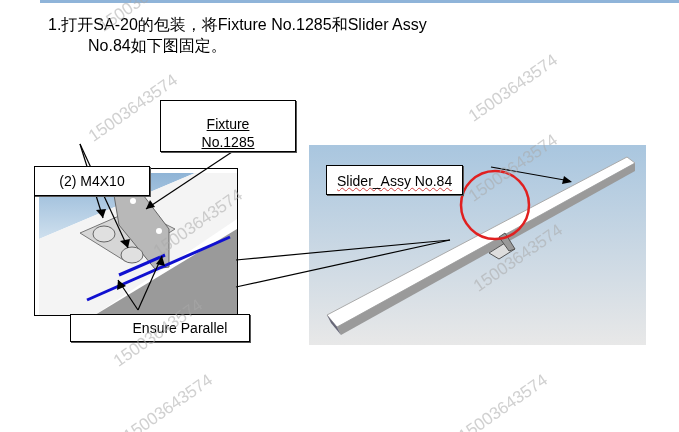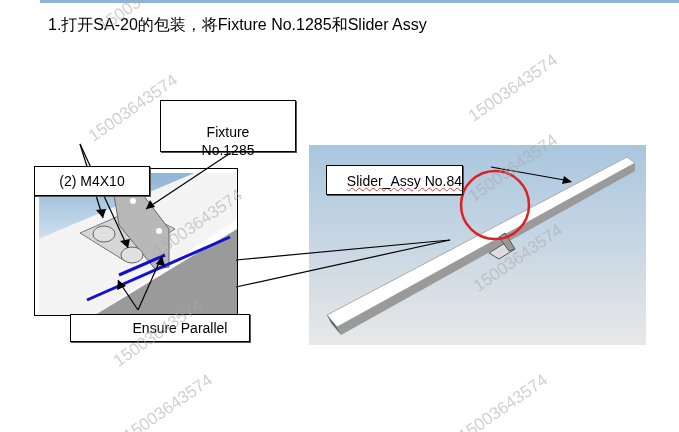--- a/index.html
+++ b/index.html
@@ -15,20 +15,21 @@
         transform-origin:left top; white-space:nowrap; pointer-events:none; }
   svg { position:absolute; left:0; top:0; }
 </style>
 </head>
 <body>
 
 <div class="topbar"></div>
 
 <div class="title">
   <span>1.打开SA-20的包装，将Fixture No.1285和Slider Assy</span>
+  <span class="l2">No.84如下图固定。</span>
 </div>
 
 <div class="photo" style="left:34px; top:168px; width:202px; height:146px; background:#fff;">
   <svg width="202" height="146">
     <defs>
       <linearGradient id="sky" x1="0" y1="0" x2="0" y2="1">
         <stop offset="0" stop-color="#8fb4d6"></stop>
           <stop offset="1" stop-color="#cfe0ee"></stop>
       </linearGradient>
     </defs>
@@ -82,30 +83,30 @@
     <polygon points="118,280 117,290 126,286"></polygon>
     <polygon points="162,256 156,264 165,266"></polygon>
     <polygon points="572,182 562,184 564,176"></polygon>
   </g>
 </svg>
 
 <div class="callout" style="left:34px; top:118px; width:114px; height:28px; line-height:28px;margin-top:48px;">
   <span>(2) M4X10</span>
 </div>
 
-<div class="callout" style="left:160px; top:100px; width:136px; height:52px; line-height:18px; padding-top:22px; box-sizing:border-box;">
+<div class="callout" style="left:160px; top:100px; width:136px; height:52px; line-height:18px; padding-top:14px; box-sizing:border-box;text-decoration:underline;">
   <span>Fixture</span><br>
   <span>No.1285</span>
 </div>
 
 <div class="callout" style="left:70px; top:314px; width:138px; height:26px; line-height:26px;padding-left:40px;">
   <span>Ensure Parallel</span>
 </div>
 
-<div class="callout" style="left:326px; top:165px; width:137px; height:30px; line-height:30px; text-align:right; padding-left:10px; box-sizing:border-box;">
+<div class="callout" style="left:326px; top:165px; width:137px; height:30px; line-height:30px; text-align:left; padding-left:10px; box-sizing:border-box;">
   <span style="text-decoration:underline wavy #d04040; text-decoration-thickness:1px;">Slider_Assy No.84</span>
 </div>
 
 <div class="wm" style="left:95px; top:20px;">15003643574</div>
 <div class="wm" style="left:465px; top:110px;">15003643574</div>
 <div class="wm" style="left:85px; top:130px;">15003643574</div>
 <div class="wm" style="left:150px; top:245px;">15003643574</div>
 <div class="wm" style="left:465px; top:190px;">15003643574</div>
 <div class="wm" style="left:470px; top:280px;">15003643574</div>
 <div class="wm" style="left:110px; top:355px;">15003643574</div>

